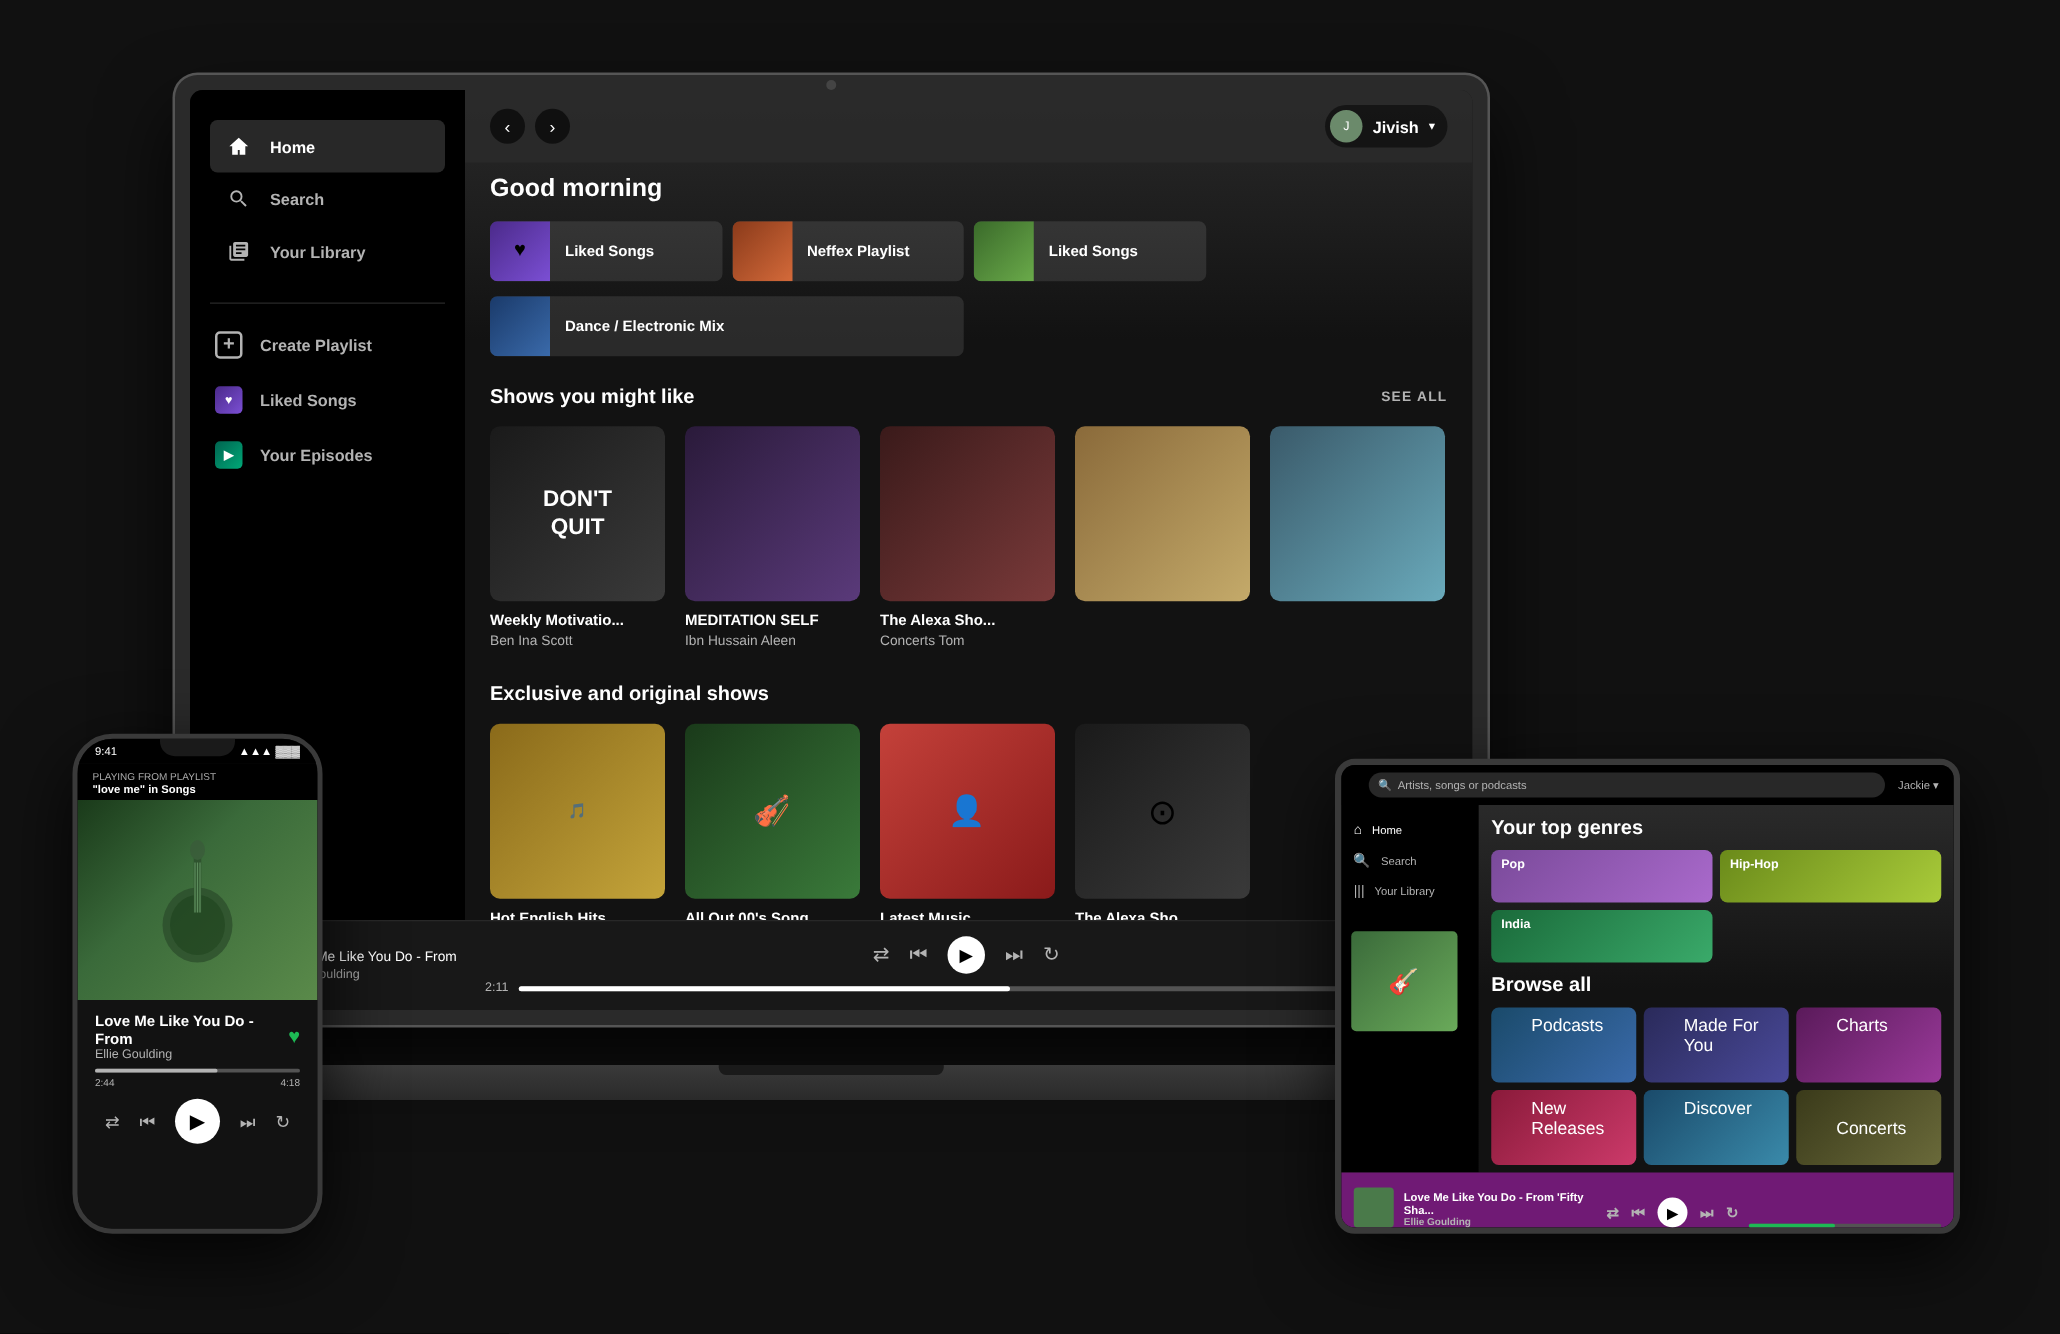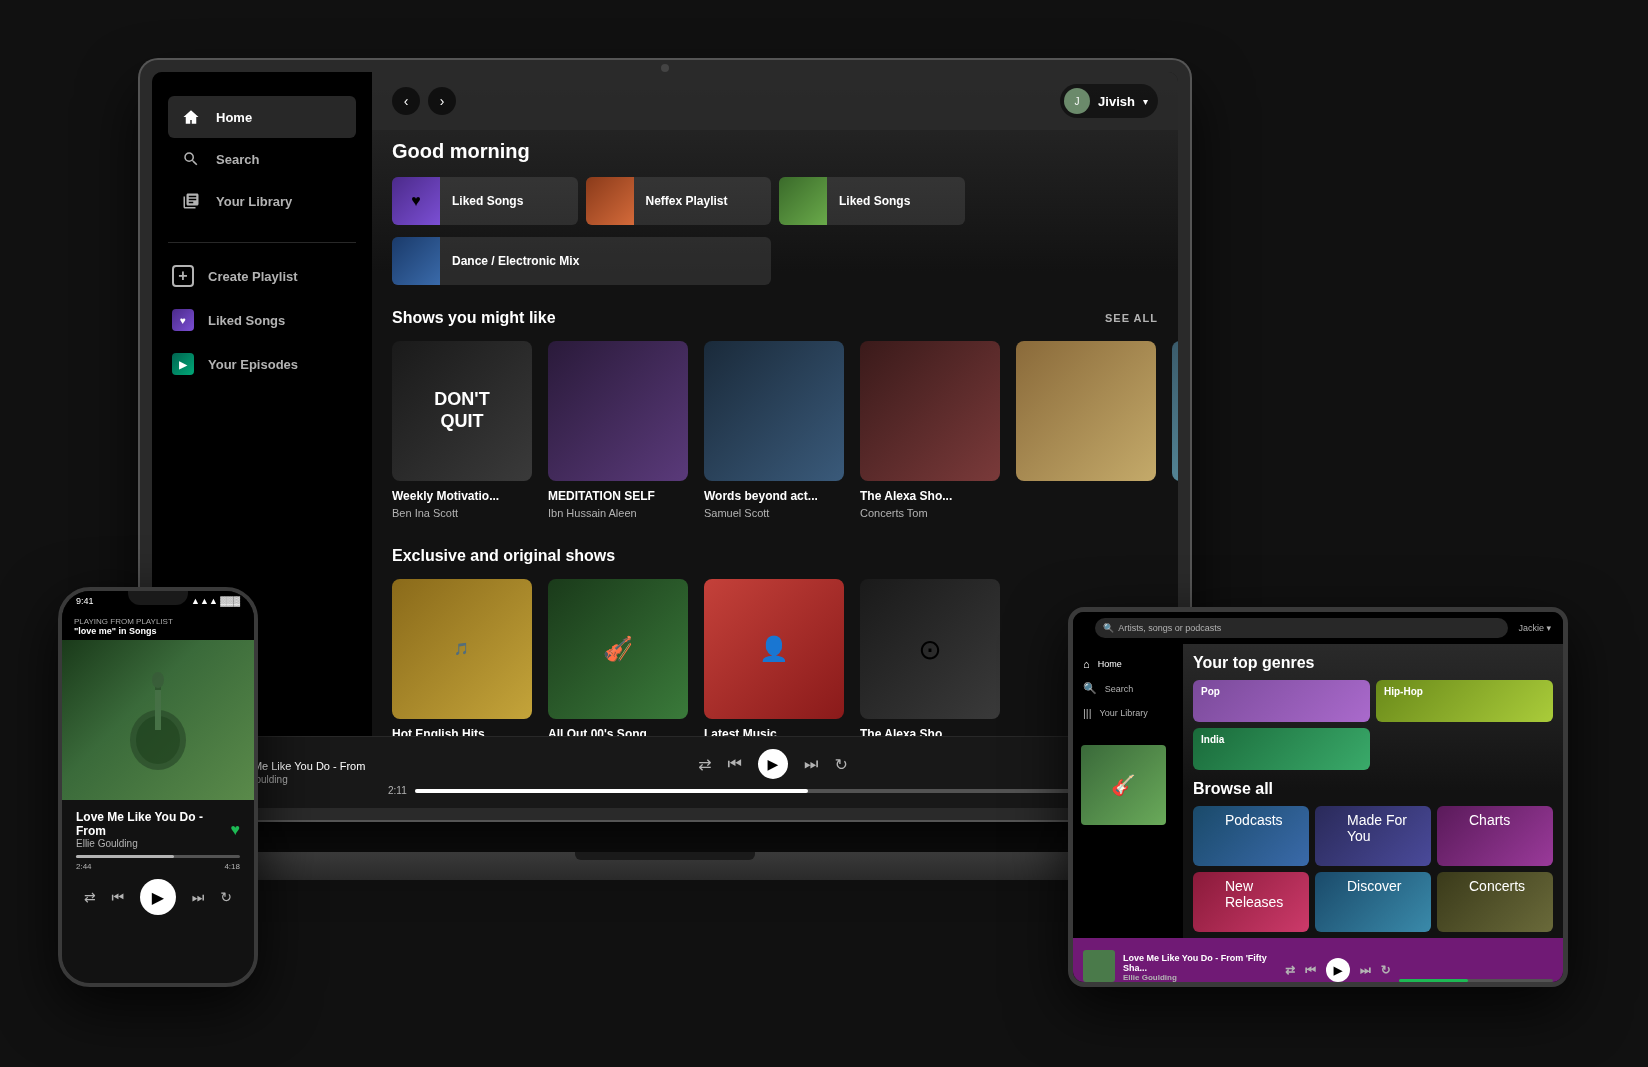--- a/index.html
+++ b/index.html
@@ -895,21 +895,21 @@
 
     
     .pop-color { background: linear-gradient(135deg, #7a4a9a, #aa6acc); }
     .hiphop-color { background: linear-gradient(135deg, #6a8a1a, #aacc3a); }
     .india-color { background: linear-gradient(135deg, #1a6a3a, #3aaa6a); }
     .podcasts-color { background: linear-gradient(135deg, #1a4a6a, #3a6aaa); }
     .madeforyou-color { background: linear-gradient(135deg, #2a2a5a, #4a4a9a); }
     .charts-color { background: linear-gradient(135deg, #5a1a5a, #9a3a9a); }
     .newreleases-color { background: linear-gradient(135deg, #8a1a3a, #cc3a6a); }
     .discover-color { background: linear-gradient(135deg, #1a4a6a, #3a8aaa); }
-    .concerts-color { background: linear-gradient(135deg, #3a3a1a, #6a6a3a); }
+    .concerts-color { background: linear-gradient(135deg, #3a3a1a, #6a6a3a); align-items: center; }
   </style>
 </head>
 <body>
 
 <div class="scene">
 
   <div class="laptop">
     <div class="laptop-body">
       <div class="laptop-camera"></div>
       <div class="laptop-screen">
@@ -1008,25 +1008,20 @@
                     <div class="card-img img-dont-quit">
                       <div style="font-size:18px;font-weight:900;color:#fff;text-align:center;line-height:1.2;">DON'T<br>QUIT</div>
                     </div>
                     <div class="card-title">Weekly Motivatio...</div>
                     <div class="card-subtitle">Ben Ina Scott</div>
                   </div>
                   <div class="card">
                     <div class="card-img img-meditation"></div>
                     <div class="card-title">MEDITATION SELF</div>
                     <div class="card-subtitle">Ibn Hussain Aleen</div>
-                  </div>
-                  <div class="card">
-                    <div class="card-img img-words"></div>
-                    <div class="card-title">Words beyond act...</div>
-                    <div class="card-subtitle">Samuel Scott</div>
                   </div>
                   <div class="card">
                     <div class="card-img img-alexa"></div>
                     <div class="card-title">The Alexa Sho...</div>
                     <div class="card-subtitle">Concerts Tom</div>
                   </div>
                   <div class="card">
                     <div class="card-img" style="background:linear-gradient(135deg,#8a6a3a,#c4aa6a);"></div>
                     <div class="card-title"> </div>
                   </div>

